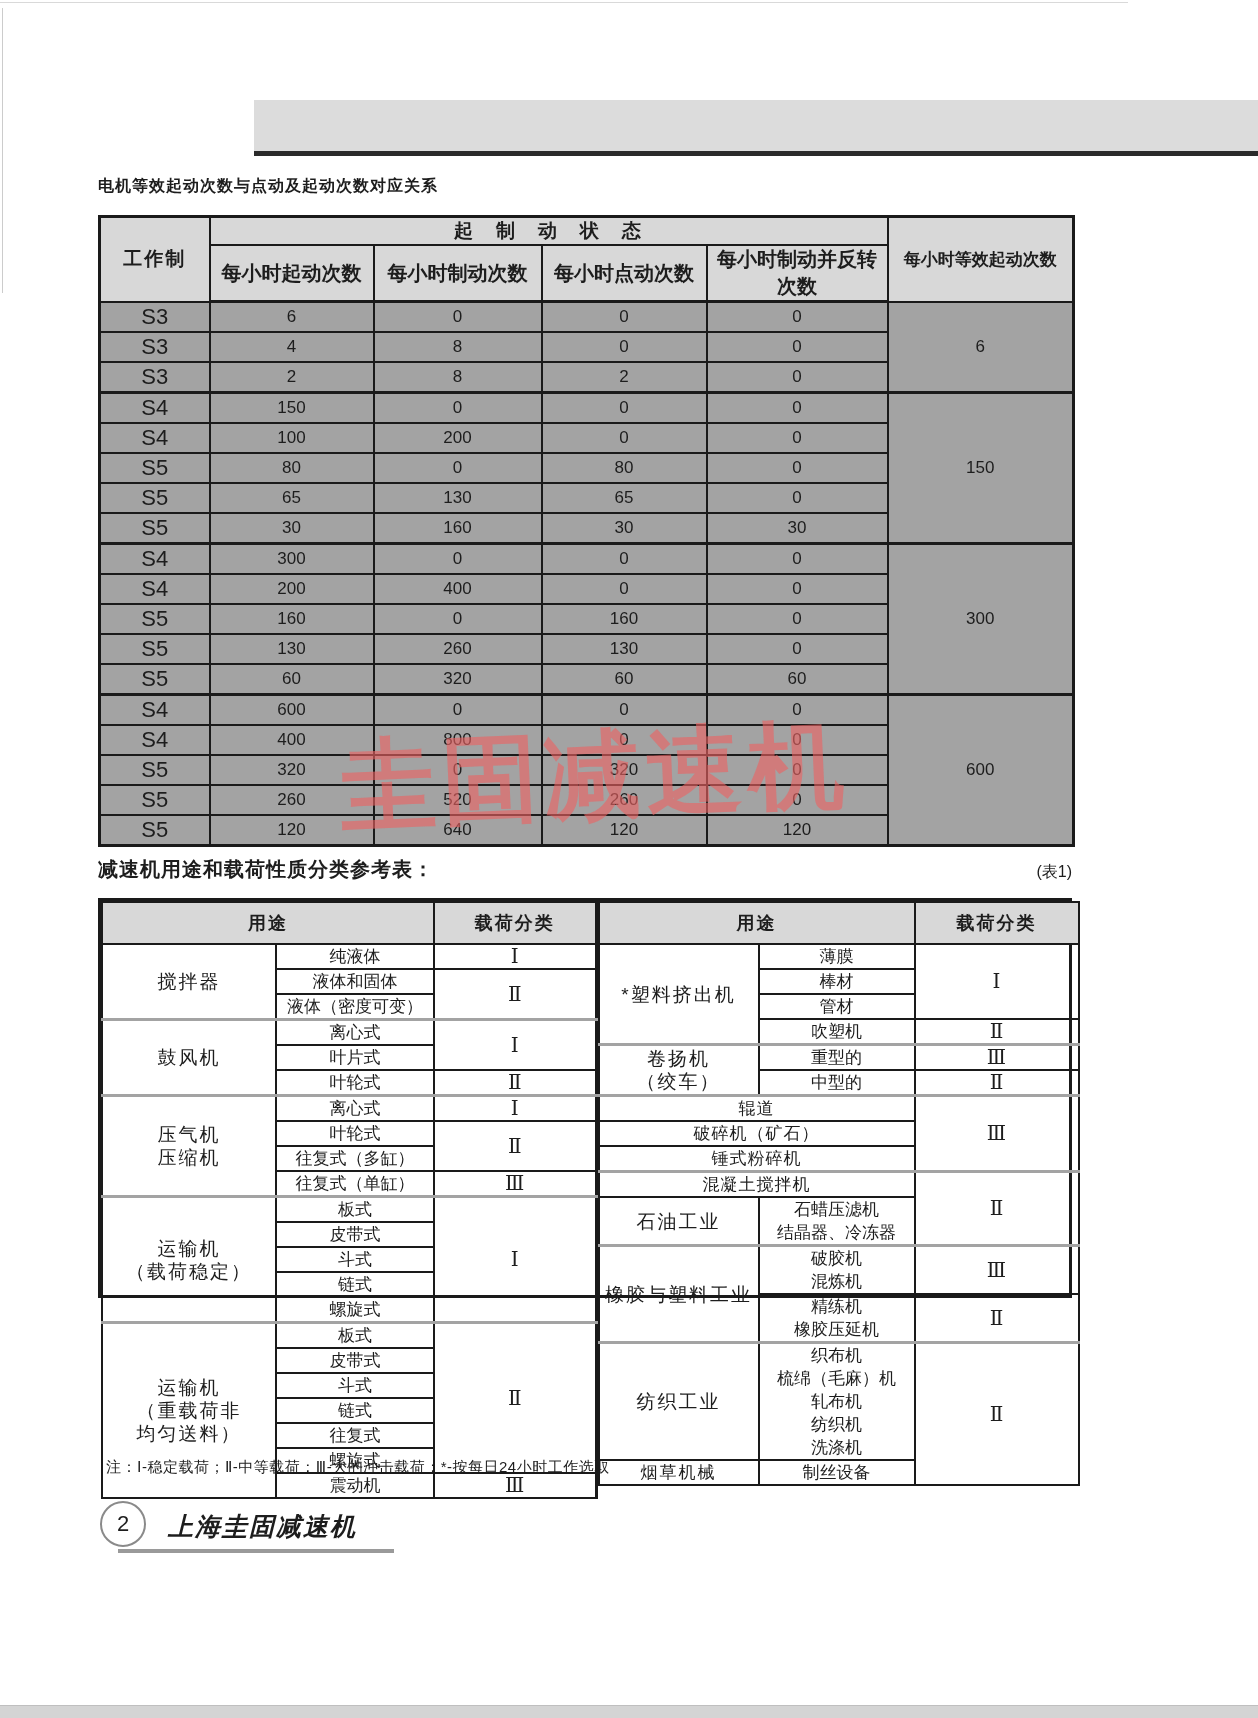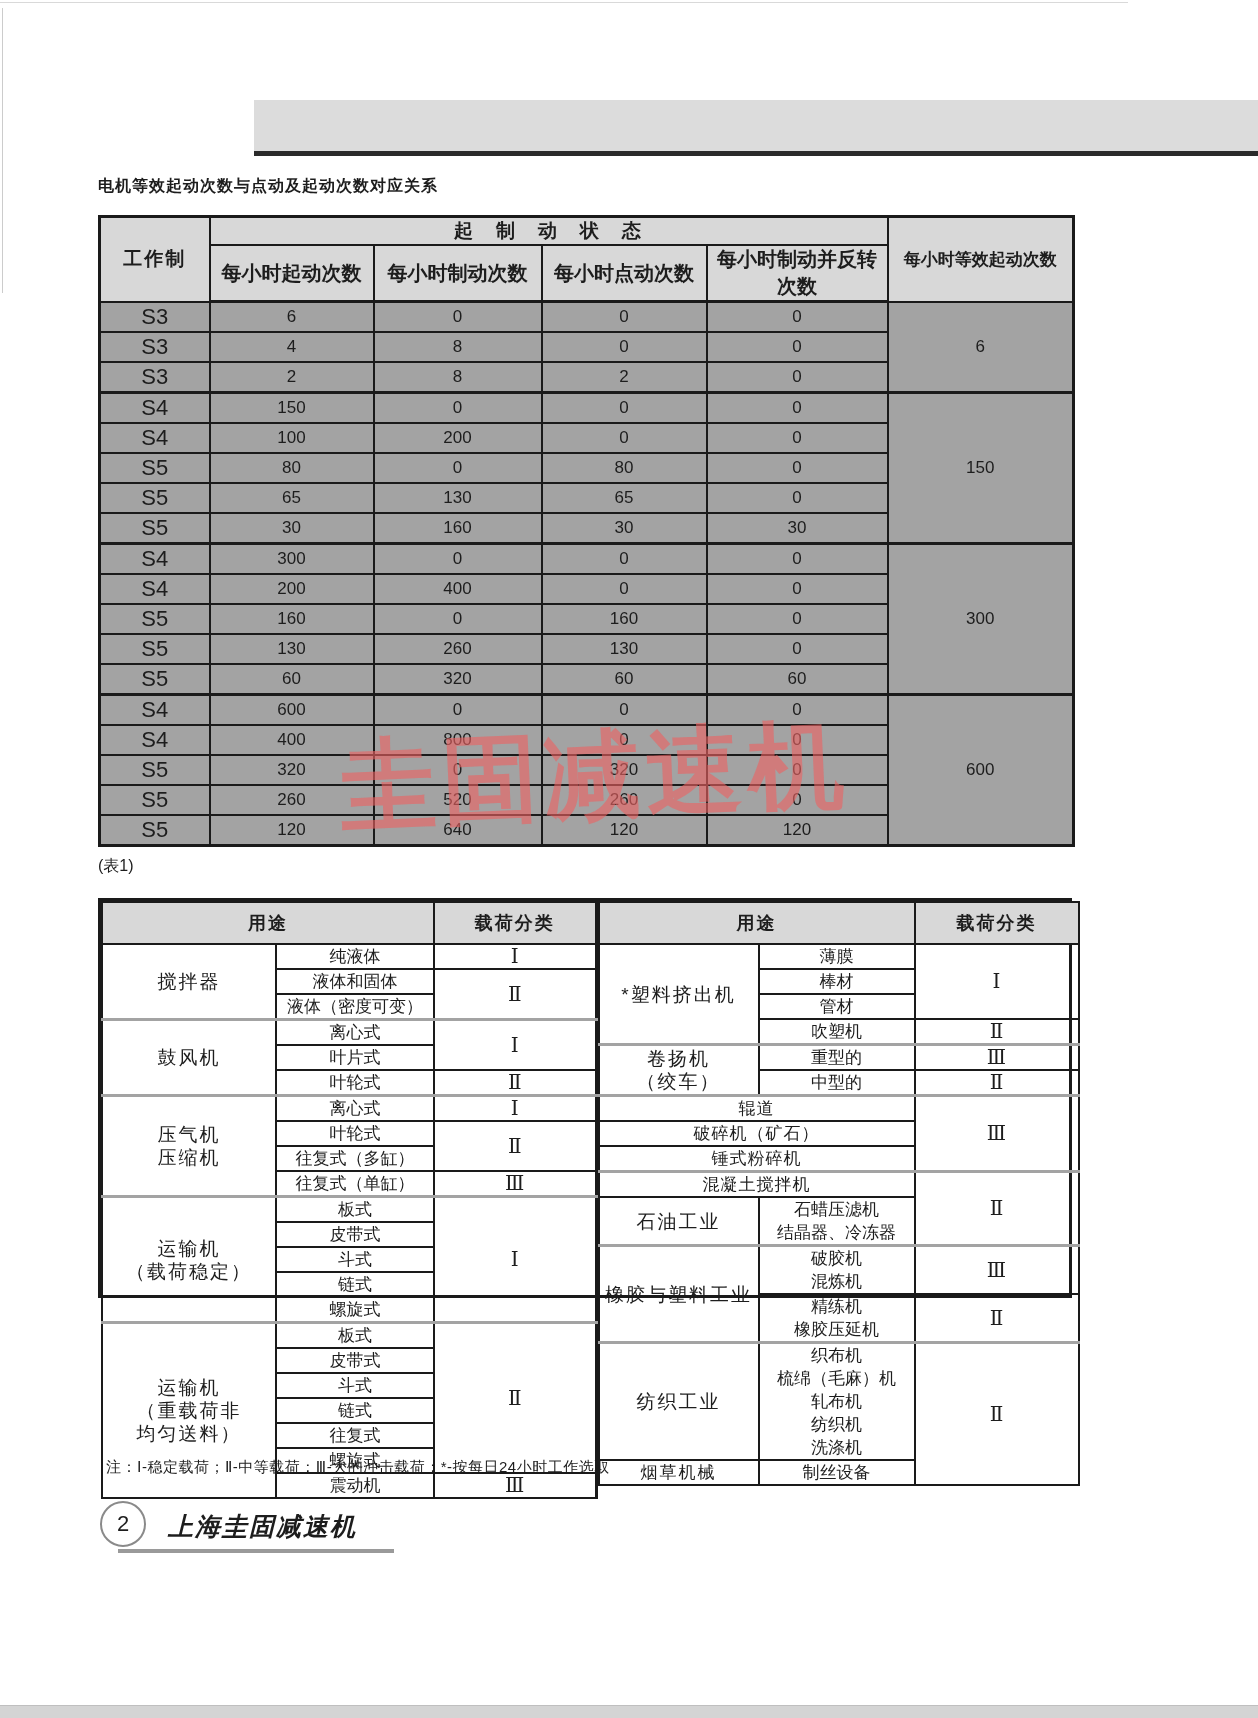--- a/index.html
+++ b/index.html
@@ -216,20 +216,21 @@
         <td>640</td>
         <td>120</td>
         <td>120</td>
       </tr>
 </tbody>
   </table>
 
 <div class="watermark">圭固减速机</div>
 
 <div class="title2-row">
+  <span class="title2">减速机用途和载荷性质分类参考表：</span>
   <span class="t2label">(表1)</span>
 </div>
 
 <div class="t2wrap">
   <table class="t2 left">
     <colgroup>
         <col style="width:174px">
         <col style="width:158px">
         <col style="width:162px">
       </colgroup>

